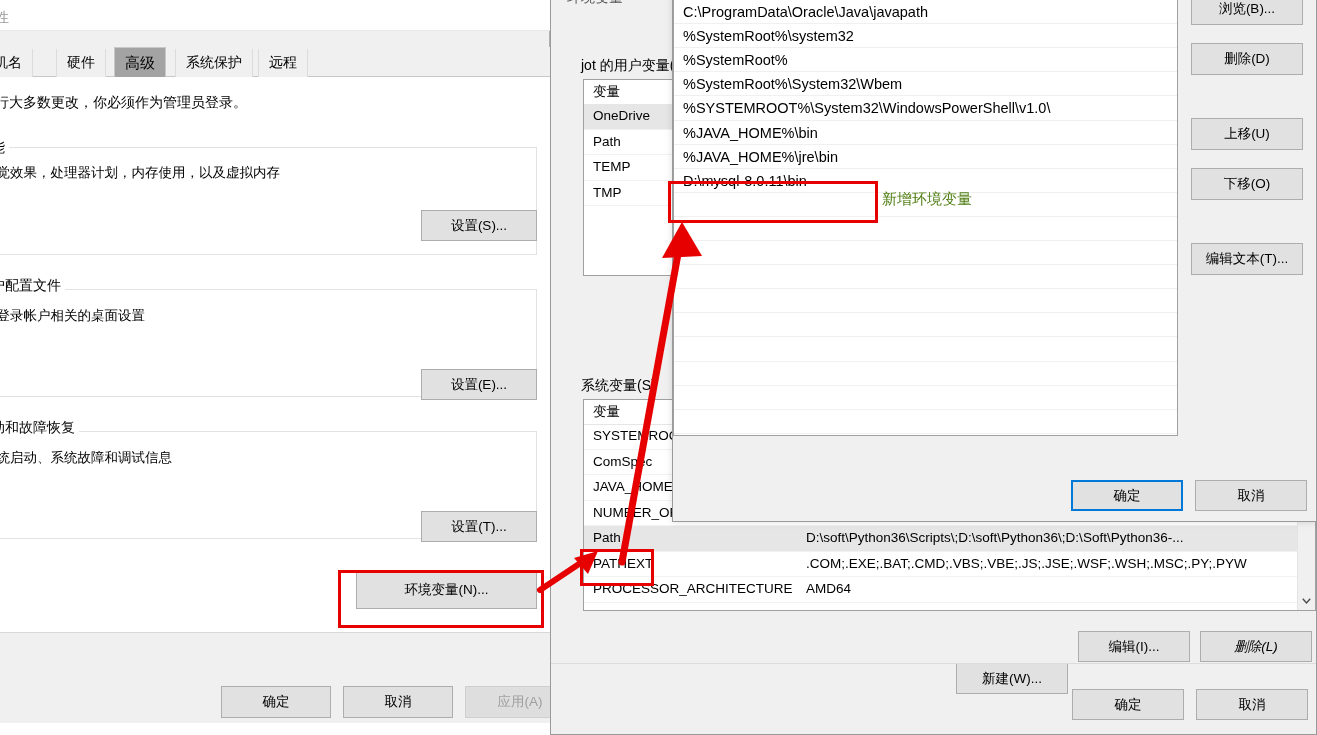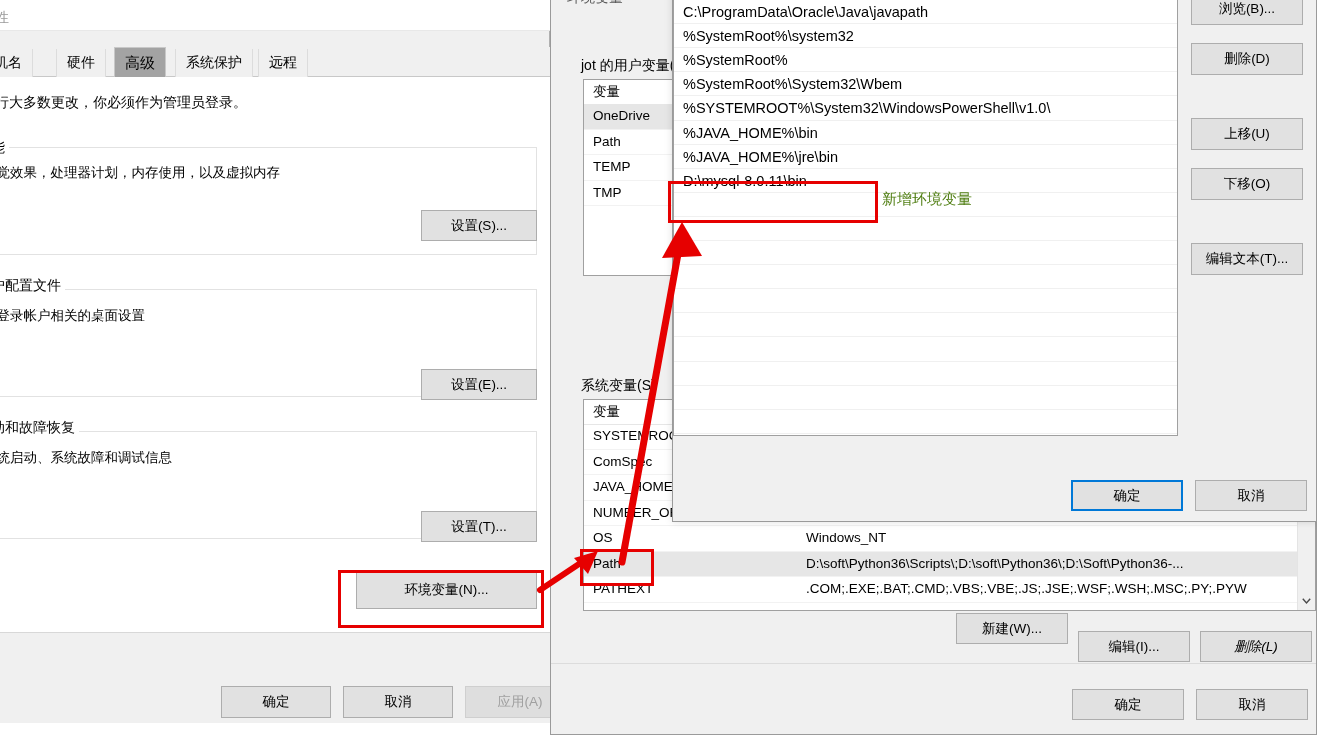--- a/index.html
+++ b/index.html
@@ -222,24 +222,20 @@
         <span class="c2"></span>
       </div>
       <div class="lb-row">
         <span class="c1">JAVA_HOME</span>
         <span class="c2"></span>
       </div>
       <div class="lb-row">
         <span class="c1">NUMBER_OF_PROCESSORS</span>
         <span class="c2">4</span>
       </div>
-      <div class="lb-row">
-        <span class="c1">OS</span>
-        <span class="c2">Windows_NT</span>
-      </div>
       <div class="lb-row sel">
         <span class="c1">Path</span>
         <span class="c2">D:\soft\Python36\Scripts\;D:\soft\Python36\;D:\Soft\Python36-...</span>
       </div>
       <div class="lb-row">
         <span class="c1">PATHEXT</span>
         <span class="c2">.COM;.EXE;.BAT;.CMD;.VBS;.VBE;.JS;.JSE;.WSF;.WSH;.MSC;.PY;.PYW</span>
       </div>
       <div class="lb-row">
         <span class="c1">PROCESSOR_ARCHITECTURE</span>
@@ -249,21 +245,21 @@
 
     <div class="sbtrack" style="right:0;top:0;width:17px;height:100%;">
       <div class="sbarrow" style="left:0;bottom:0;">
         <svg width="9" height="7" viewBox="0 0 9 7">
             <path d="M0.8 0.8 L4.5 5 L8.2 0.8" fill="none" stroke="#4a4a4a" stroke-width="1.4"></path>
           </svg>
       </div>
     </div>
   </div>
 
-  <div class="winbtn" style="left:405px;top:626px;width:112px;height:31px;">新建(W)...</div>
+  <div class="winbtn" style="left:405px;top:676px;width:112px;height:31px;">新建(W)...</div>
   <div class="winbtn" style="left:527px;top:644px;width:112px;height:31px;">编辑(I)...</div>
   <div class="winbtn" style="left:649px;top:644px;width:112px;height:31px;font-style:italic;">删除(L)</div>
 
   <div class="abs" id="envwin-footer-sep"></div>
 
   <div class="winbtn" style="left:521px;top:702px;width:112px;height:31px;">确定</div>
   <div class="winbtn" style="left:645px;top:702px;width:112px;height:31px;">取消</div>
 </div>
 
 <div class="abs" id="editwin">

